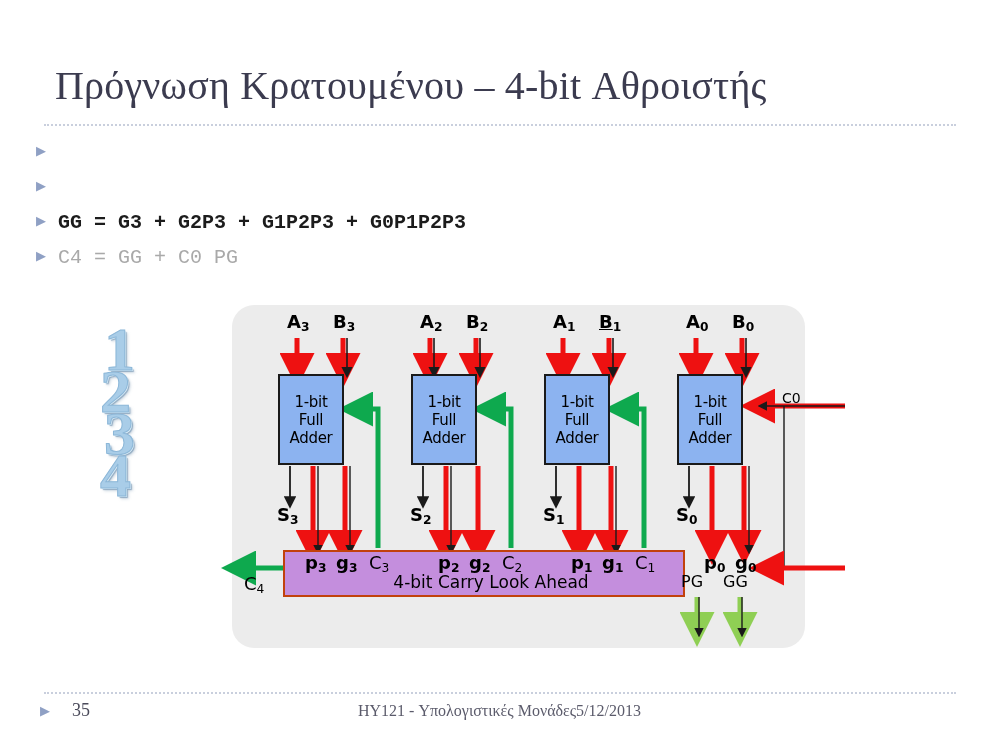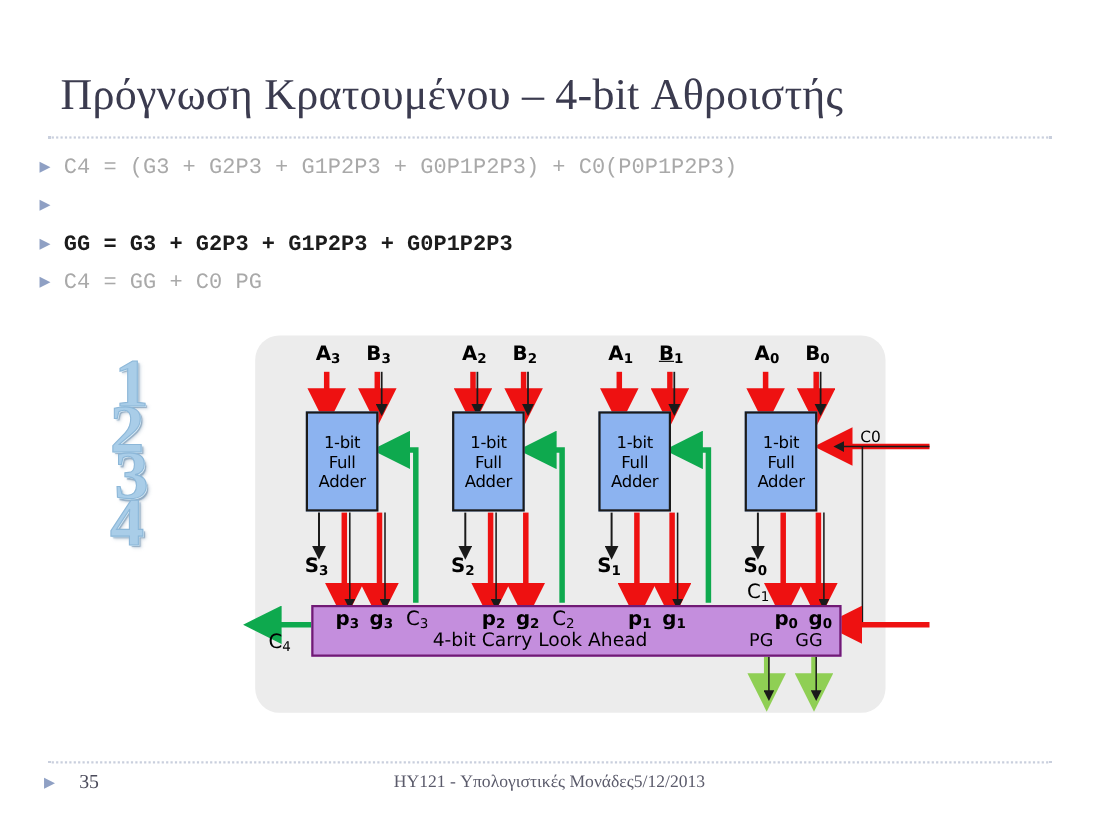--- a/index.html
+++ b/index.html
@@ -130,24 +130,24 @@
     font-size: 15px;
     line-height: 18px;
     color: #000;
     letter-spacing: -0.3px;
   }
 
   #cla-bar {
     position: absolute;
     left: 283px;
     top: 550px;
-    width: 482px;
+    width: 402px;
     height: 47px;
     background: #c48edd;
-    border: 2px solid #701a75;
+    border: 2px solid #c2410c;
     box-sizing: border-box;
   }
   #cla-label {
     position: absolute;
     left: 0;
     top: 20px;
     width: 412px;
     text-align: center;
     font-family: "DejaVu Sans", sans-serif;
     font-size: 17px;
@@ -206,21 +206,20 @@
 </style>
 </head>
 <body>
 
 <div id="slide-title">Πρόγνωση Κρατουμένου – 4-bit Αθροιστής</div>
 <div id="title-rule"></div>
 
 <div id="bullet-list">
   <div class="bullet-row">
     <span class="bullet-marker">▶</span>
-    <span class="bullet-text">C4 = (G3 + G2P3 + G1P2P3 + G0P1P2P3) + C0(P0P1P2P3)</span>
   </div>
   <div class="bullet-row">
     <span class="bullet-marker">▶</span>
   </div>
   <div class="bullet-row">
     <span class="bullet-marker">▶</span>
     <span class="bullet-text strong">GG = G3 + G2P3 + G1P2P3 + G0P1P2P3</span>
   </div>
   <div class="bullet-row">
     <span class="bullet-marker">▶</span>
@@ -365,21 +364,21 @@
 <div class="sig-label lbl-pg" style="left:336px; top:552px;"><span>g</span><span class="sub">3</span></div>
 <div class="sig-label lbl-pg" style="left:438px; top:552px;"><span>p</span><span class="sub">2</span></div>
 <div class="sig-label lbl-pg" style="left:469px; top:552px;"><span>g</span><span class="sub">2</span></div>
 <div class="sig-label lbl-pg" style="left:571px; top:552px;"><span>p</span><span class="sub">1</span></div>
 <div class="sig-label lbl-pg" style="left:602px; top:552px;"><span>g</span><span class="sub">1</span></div>
 <div class="sig-label lbl-pg" style="left:704px; top:552px;"><span>p</span><span class="sub">0</span></div>
 <div class="sig-label lbl-pg" style="left:735px; top:552px;"><span>g</span><span class="sub">0</span></div>
 
 <div class="sig-label lbl-c" style="left:369px; top:552px;"><span>C</span><span class="sub">3</span></div>
 <div class="sig-label lbl-c" style="left:502px; top:552px;"><span>C</span><span class="sub">2</span></div>
-<div class="sig-label lbl-c" style="left:635px; top:528px;margin-left:44px;"><span>C</span><span class="sub">1</span></div>
+<div class="sig-label lbl-c" style="left:635px; top:552px;"><span>C</span><span class="sub">1</span></div>
 
 <div class="sig-label lbl-c" style="left:244px; top:573px;"><span>C</span><span class="sub">4</span></div>
 
 <div class="sig-label lbl-c0" style="left:782px; top:390px;">C0</div>
 
 <div class="sig-label lbl-pggg" style="left:681px; top:572px;">PG</div>
 <div class="sig-label lbl-pggg" style="left:723px; top:572px;">GG</div>
 
 <div id="footer-rule"></div>
 <div id="footer-marker">▶</div>

